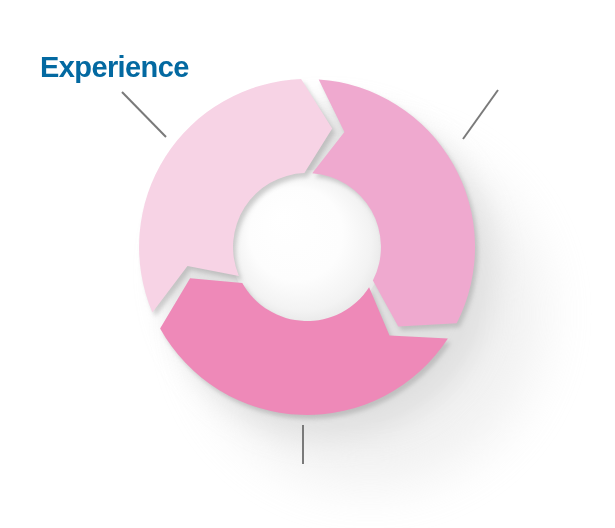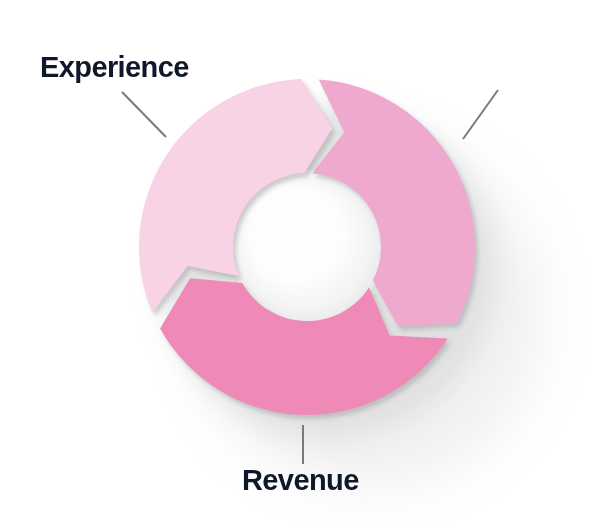--- a/index.html
+++ b/index.html
@@ -9,21 +9,21 @@
     font-family:"Liberation Sans", sans-serif;
   }
   .stage{position:absolute;inset:0;}
   svg{position:absolute;left:0;top:0;}
   .label{
     position:absolute;
     font-weight:700;
     font-size:29px;
     line-height:1;
     letter-spacing:-0.6px;
-    color:#0f172a;
+    color:#0369a1;
     white-space:nowrap;
   }
   .label-experience{left:40px;top:53px;}
   .label-loyalty{left:450px;top:52px;}
   .label-revenue{left:242px;top:466px;}
 </style>
 </head>
 <body>
 
 <div class="stage">
@@ -67,15 +67,14 @@
     <path d="M447.9 338.5 A168 168 0 0 1 160.1 328.4 L190.1 278.3 L242.3 282.9 A74 74 0 0 0 369.1 287.3 L389.5 335.5 Z" fill="#EE89B8"></path>
 
     <g stroke-width="2">
       <line x1="122" y1="92" x2="166" y2="137" stroke="#7A7A7A"></line>
       <line x1="498" y1="90" x2="463" y2="139" stroke="#7A7A7A"></line>
       <line x1="303" y1="425" x2="303" y2="464" stroke="#7A7A7A"></line>
     </g>
   </svg>
 
   <div class="label label-experience">Experience</div>
-  <div class="label label-revenue">Revenue</div>
 
 </div>
 
 </body></html>

